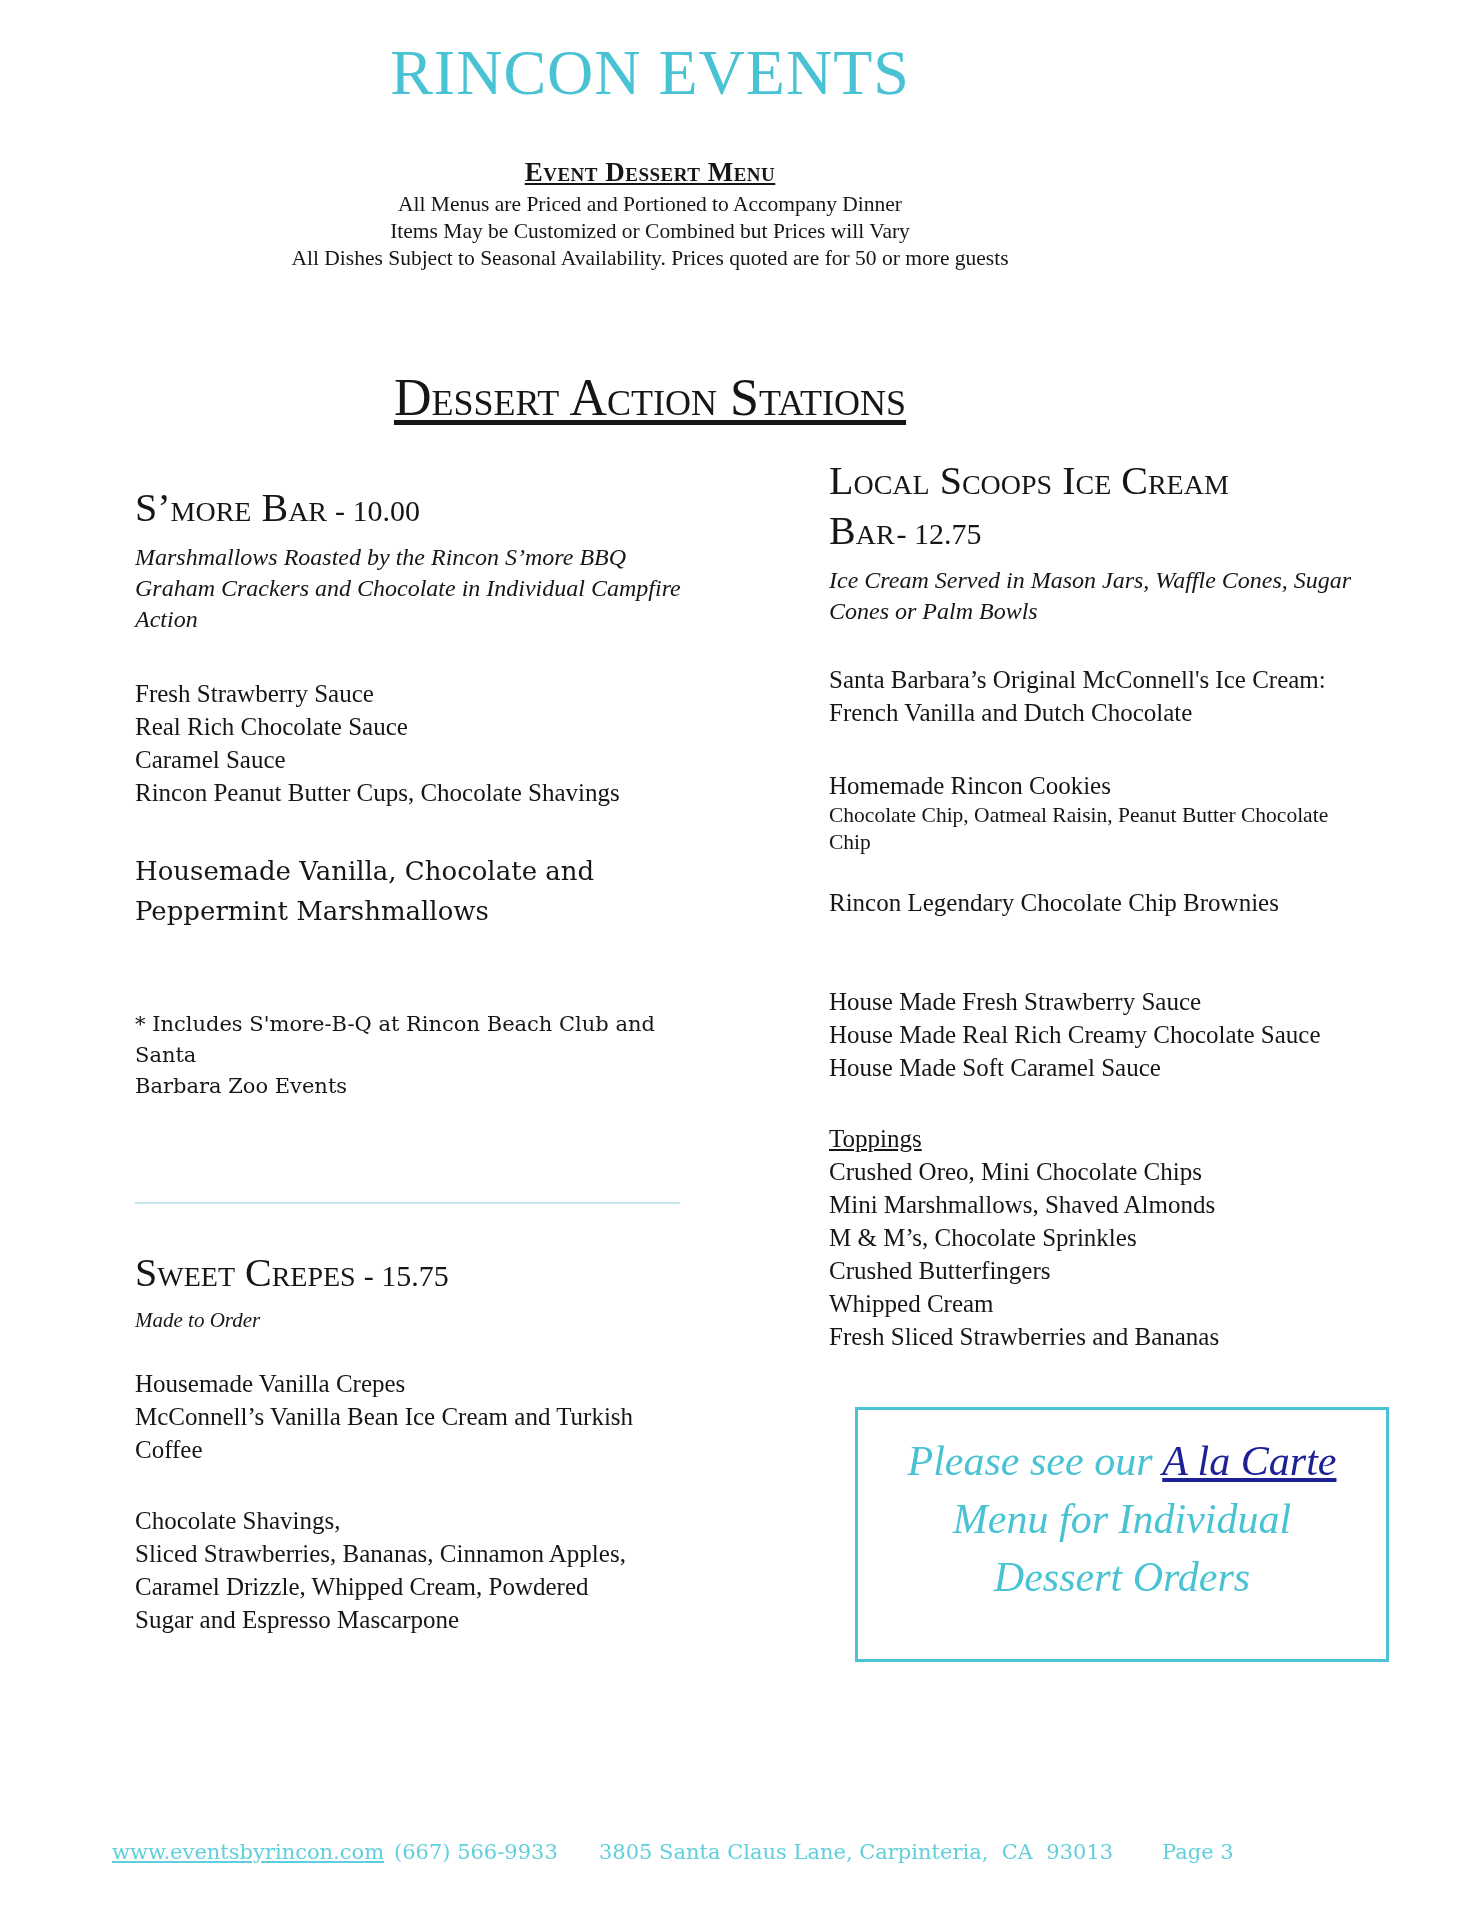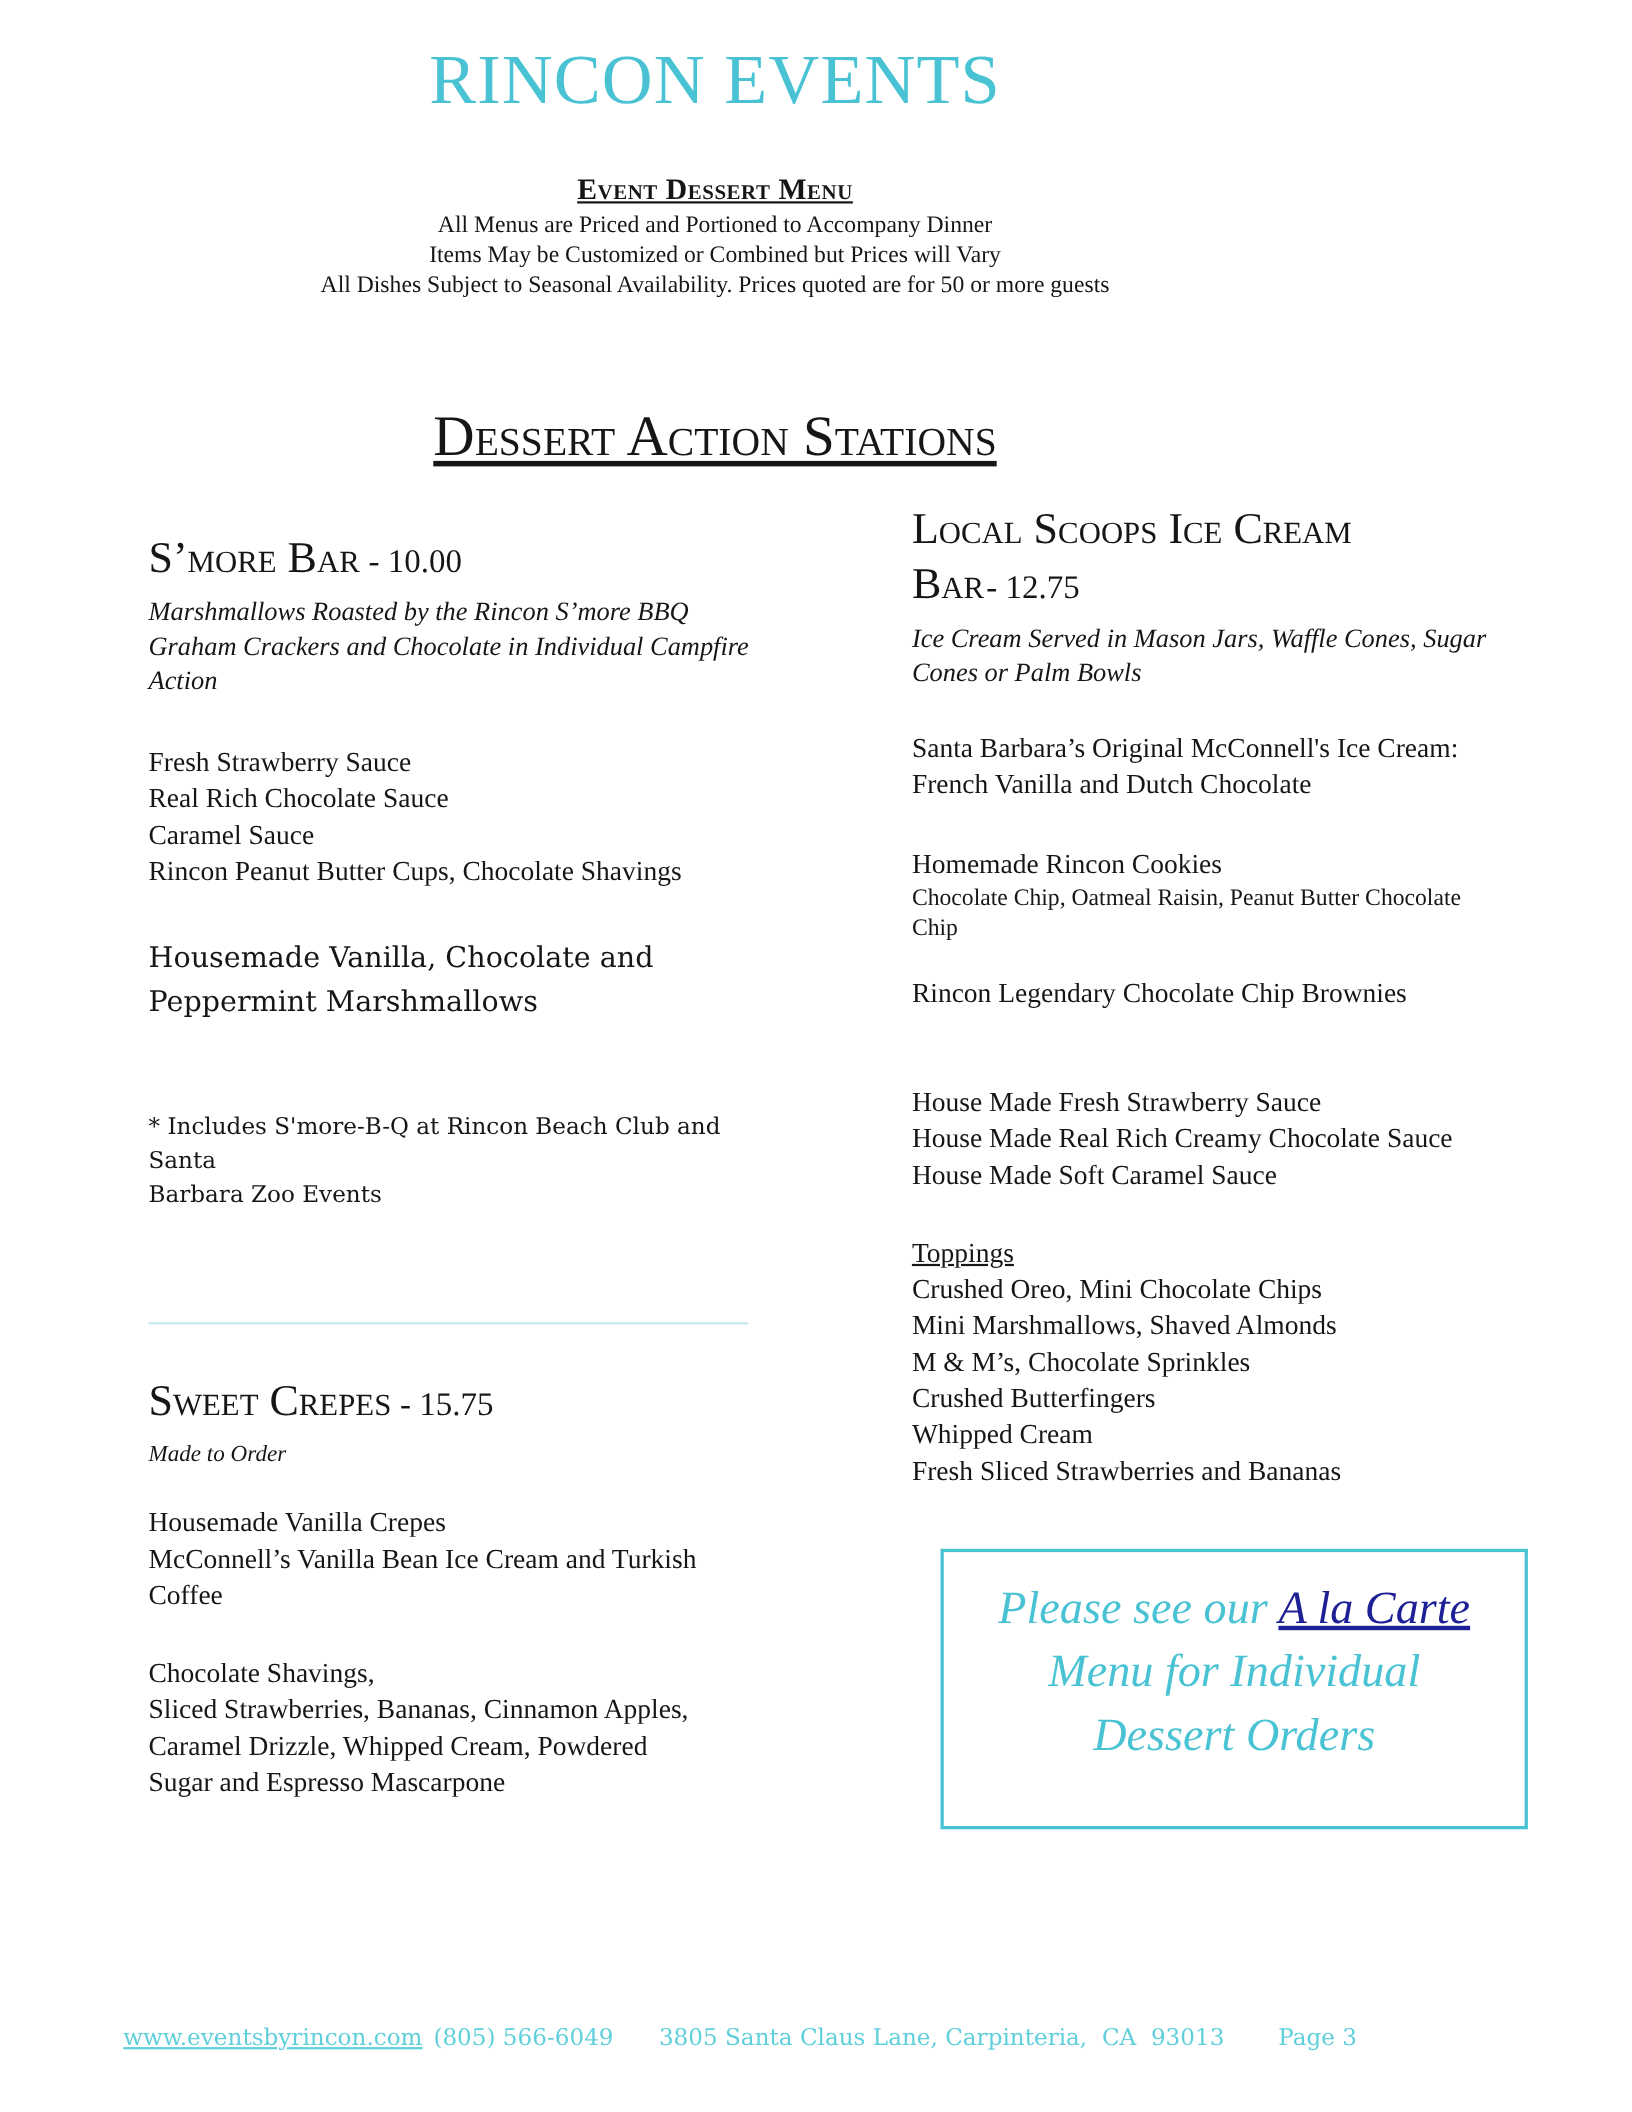--- a/index.html
+++ b/index.html
@@ -280,18 +280,18 @@
           <div>Menu for Individual</div>
           <div>Dessert Orders</div>
         </div>
       </section>
 
     </div>
   </div>
 
   <footer class="doc-footer">
     <a class="footer-link">www.eventsbyrincon.com</a>
-    <span class="footer-phone">(805) 566-6049</span>
+    <span class="footer-phone">(667) 566-9933</span>
     <span class="footer-address">3805 Santa Claus Lane, Carpinteria,  CA  93013</span>
     <span class="footer-page">Page 3</span>
   </footer>
 
 </div>
 
 </body></html>

